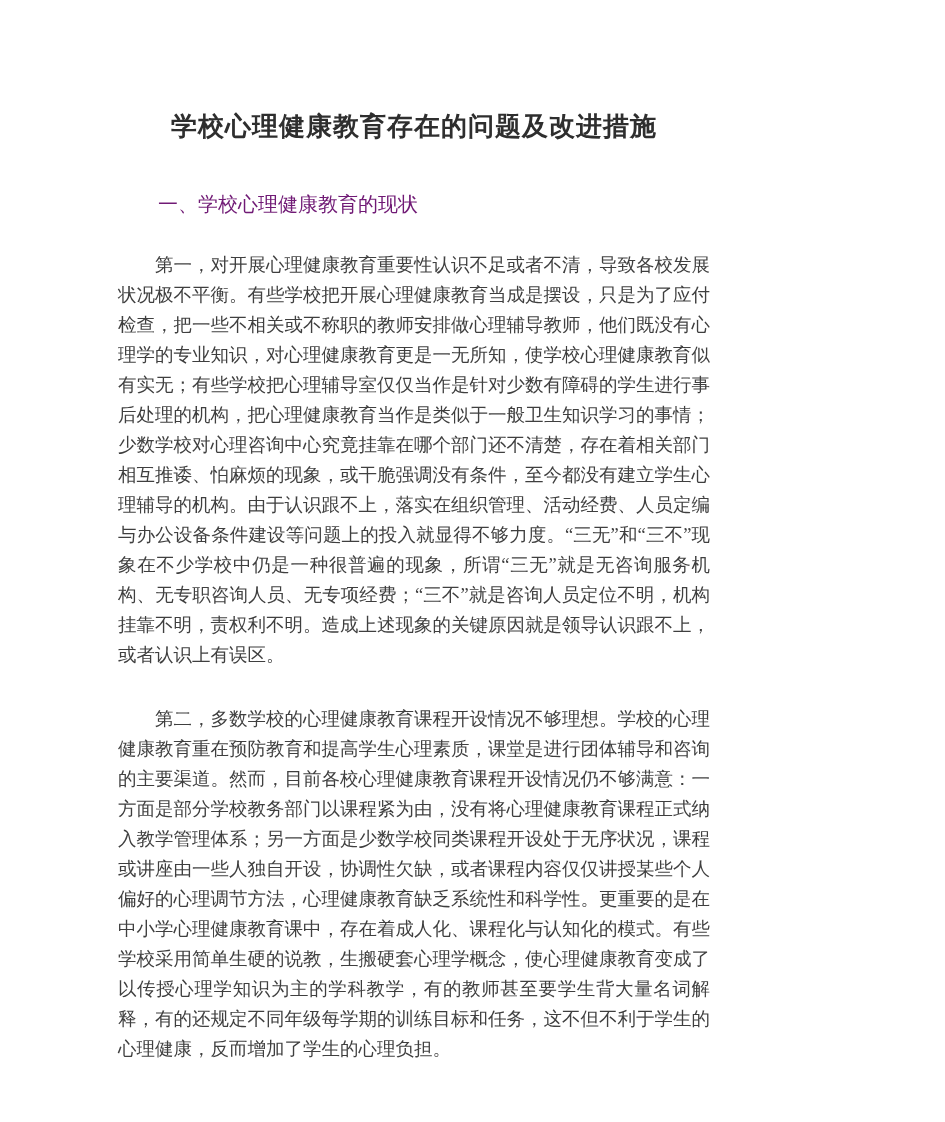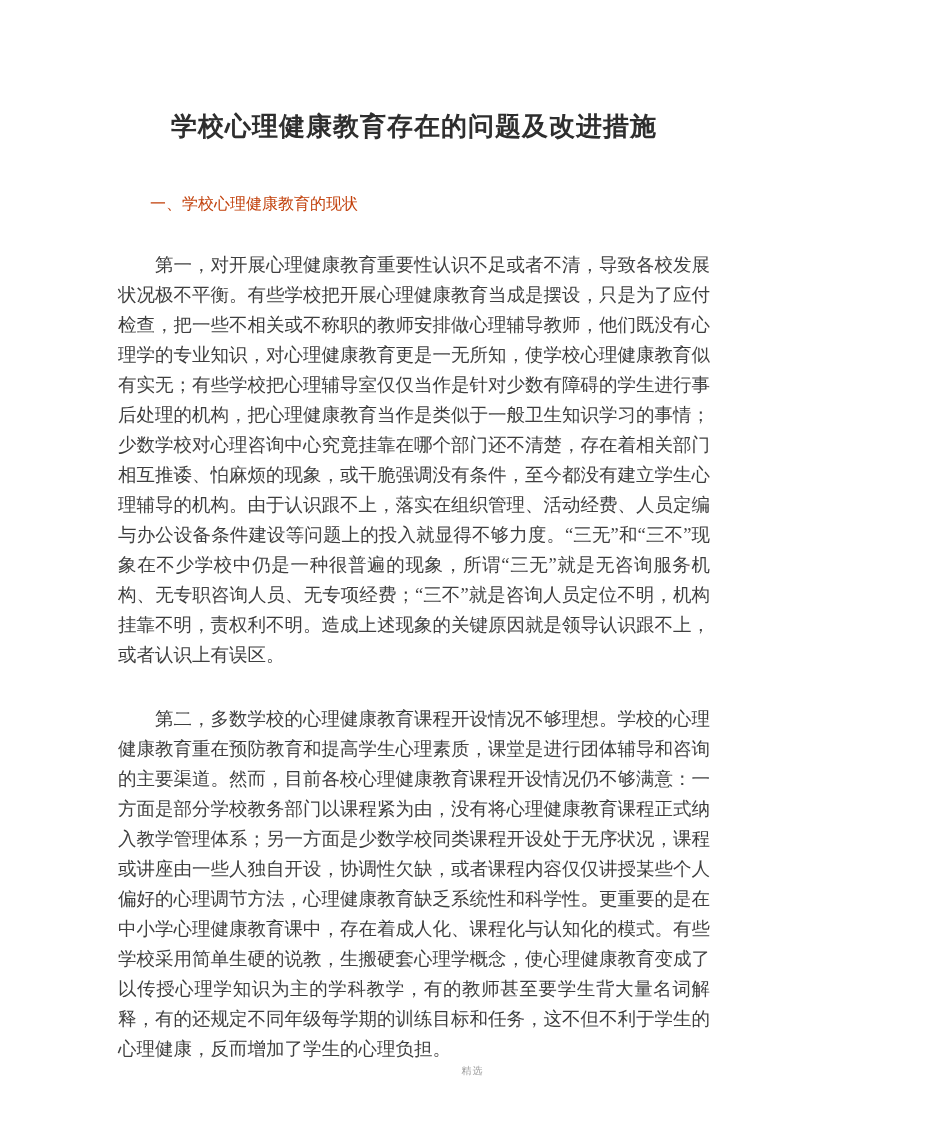--- a/index.html
+++ b/index.html
@@ -23,24 +23,24 @@
     margin: 0;
     font-size: 26px;
     line-height: 34px;
     font-weight: 700;
     text-align: center;
     color: #2e2e2e;
     letter-spacing: 1px;
   }
   .section-heading {
     margin: 48px 0 0 0;
-    font-size: 16px;
+    font-size: 20px;
     line-height: 24px;
     text-indent: 2em;
-    color: #c2410c;
+    color: #701a75;
   }
   .body-text {
     margin-top: 34px;
   }
   .para {
     margin: 0 0 34px 0;
     font-size: 18.5px;
     line-height: 30px;
     text-align: justify;
     text-justify: inter-ideograph;
@@ -67,14 +67,13 @@
 
   <div class="section-heading">一、学校心理健康教育的现状</div>
 
   <div class="body-text">
 
     <p class="para">第一，对开展心理健康教育重要性认识不足或者不清，导致各校发展状况极不平衡。有些学校把开展心理健康教育当成是摆设，只是为了应付检查，把一些不相关或不称职的教师安排做心理辅导教师，他们既没有心理学的专业知识，对心理健康教育更是一无所知，使学校心理健康教育似有实无；有些学校把心理辅导室仅仅当作是针对少数有障碍的学生进行事后处理的机构，把心理健康教育当作是类似于一般卫生知识学习的事情；少数学校对心理咨询中心究竟挂靠在哪个部门还不清楚，存在着相关部门相互推诿、怕麻烦的现象，或干脆强调没有条件，至今都没有建立学生心理辅导的机构。由于认识跟不上，落实在组织管理、活动经费、人员定编与办公设备条件建设等问题上的投入就显得不够力度。“三无”和“三不”现象在不少学校中仍是一种很普遍的现象，所谓“三无”就是无咨询服务机构、无专职咨询人员、无专项经费；“三不”就是咨询人员定位不明，机构挂靠不明，责权利不明。造成上述现象的关键原因就是领导认识跟不上，或者认识上有误区。</p>
 
     <p class="para">第二，多数学校的心理健康教育课程开设情况不够理想。学校的心理健康教育重在预防教育和提高学生心理素质，课堂是进行团体辅导和咨询的主要渠道。然而，目前各校心理健康教育课程开设情况仍不够满意：一方面是部分学校教务部门以课程紧为由，没有将心理健康教育课程正式纳入教学管理体系；另一方面是少数学校同类课程开设处于无序状况，课程或讲座由一些人独自开设，协调性欠缺，或者课程内容仅仅讲授某些个人偏好的心理调节方法，心理健康教育缺乏系统性和科学性。更重要的是在中小学心理健康教育课中，存在着成人化、课程化与认知化的模式。有些学校采用简单生硬的说教，生搬硬套心理学概念，使心理健康教育变成了以传授心理学知识为主的学科教学，有的教师甚至要学生背大量名词解释，有的还规定不同年级每学期的训练目标和任务，这不但不利于学生的心理健康，反而增加了学生的心理负担。</p>
   </div>
 
-  <div class="page-footer">精选</div>
 </div>
 
 </body></html>

